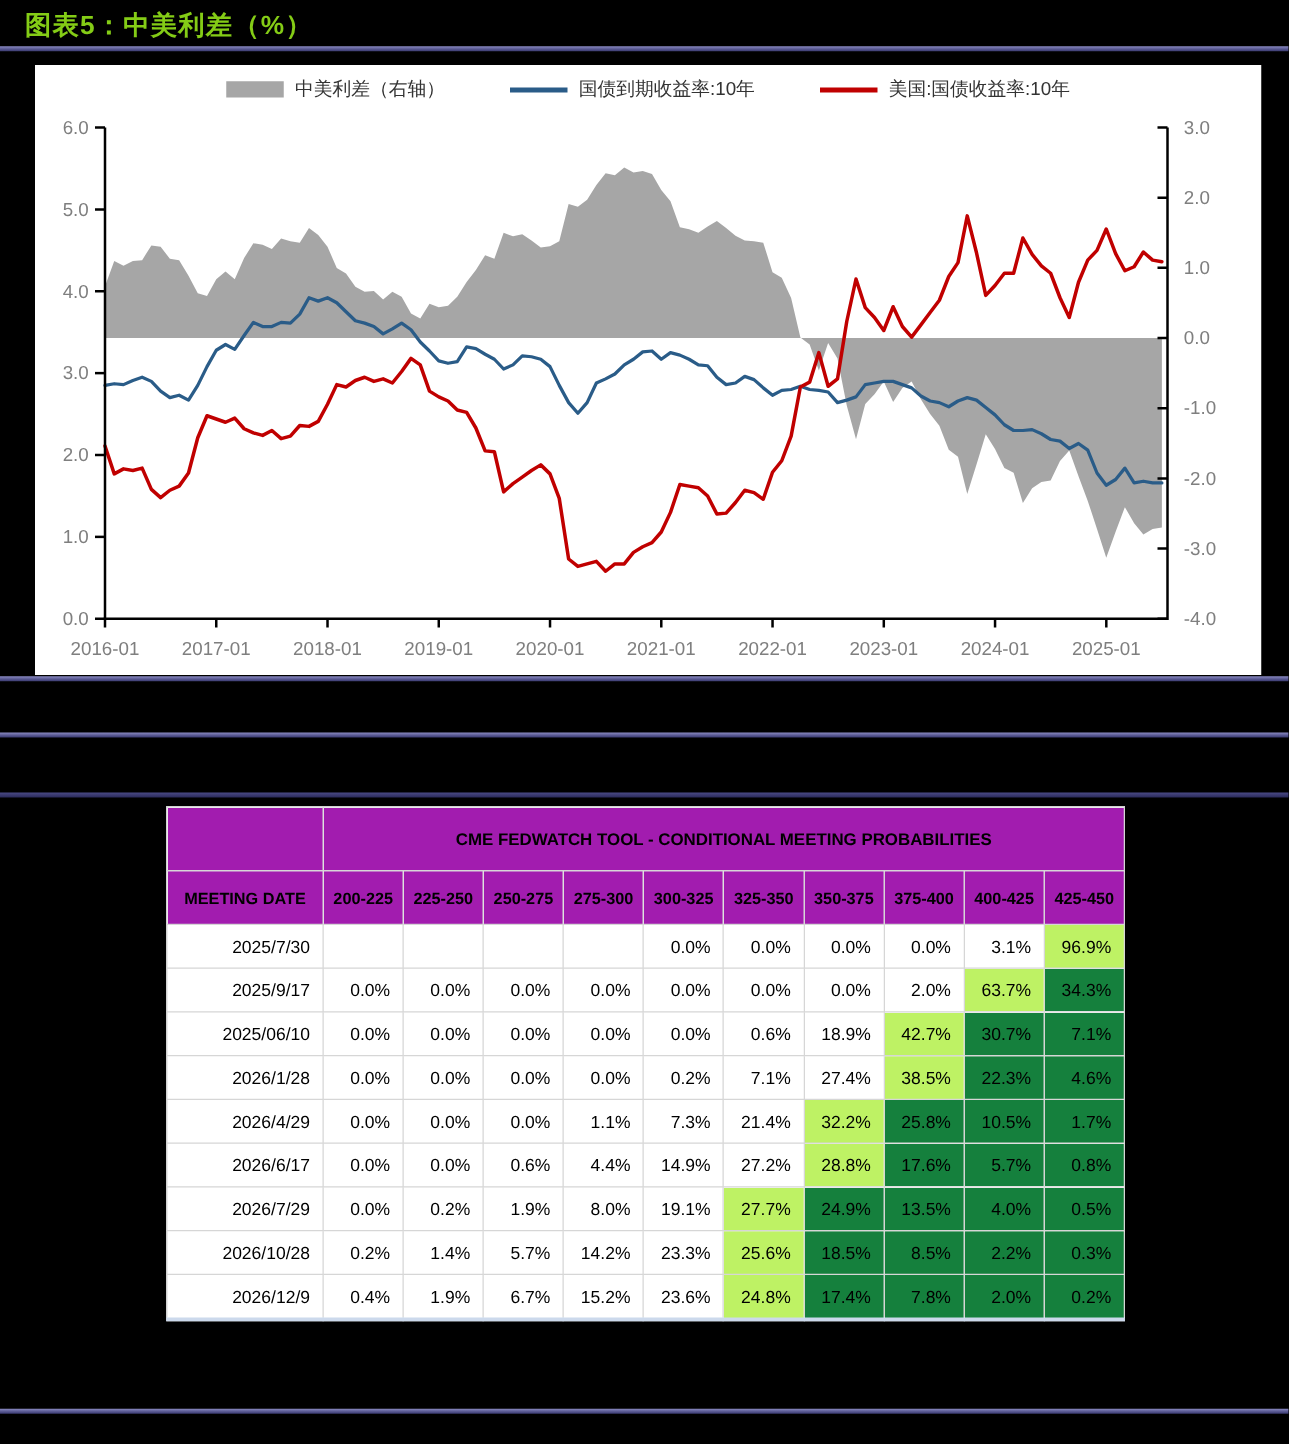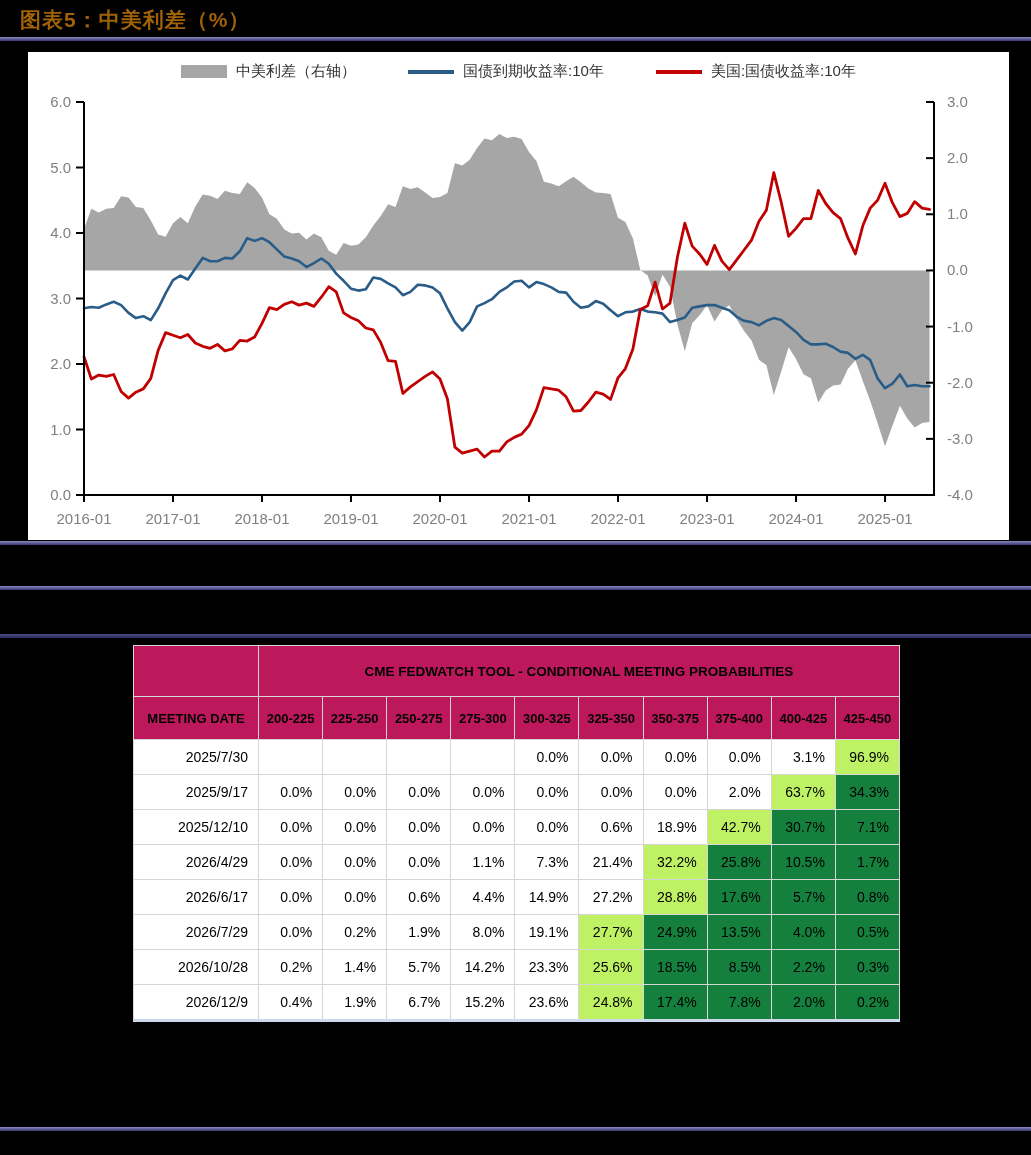--- a/index.html
+++ b/index.html
@@ -1,18 +1,18 @@
 <!DOCTYPE html>
 <html><head>
 <meta charset="utf-8">
 <style>
   html,body{margin:0;padding:0;background:#000;}
   .page{position:relative;width:1031px;height:1155px;background:#000;overflow:hidden;
         font-family:"Liberation Sans",sans-serif;}
-  .fig-title{position:absolute;left:20px;color:#a16207;font-weight:bold;font-size:21px;
+  .fig-title{position:absolute;left:20px;color:#84cc16;font-weight:bold;font-size:21px;
              letter-spacing:1px;white-space:nowrap;}
   #t5{top:6px;}
   #t6{top:596px;}
   .rule{position:absolute;left:0;width:1031px;height:4px;
         background:linear-gradient(180deg,#8a8ac2 0%,#56568f 60%,#3a3a70 100%);}
   #rule1{top:37px;}
   #rule2{top:541px;}
   #rule3{top:586px;}
   #rule4{top:634px;background:linear-gradient(180deg,#4a4a85 0%,#2a2a5a 100%);}
   #rule5{top:1127px;}
@@ -20,21 +20,21 @@
   .legend{position:absolute;top:10px;left:0;width:100%;display:flex;justify-content:center;
           gap:52px;align-items:center;font-size:15px;color:#333;z-index:2;white-space:nowrap;}
   .legend-item{display:flex;align-items:center;}
   .sw-area{width:46px;height:13px;display:inline-block;margin-right:9px;}
   .sw-line{width:46px;height:4px;display:inline-block;margin-right:9px;}
   #chart-svg{position:absolute;left:0;top:0;}
   #fedwatch{position:absolute;left:133px;top:645px;width:767px;border-collapse:collapse;
             background:#fff;color:#000;table-layout:fixed;font-size:14px;
             border-bottom:3px solid #ccd9ec;}
   #fedwatch th,#fedwatch td{border:1px solid #d6d6d6;overflow:hidden;white-space:nowrap;}
-  #fedwatch thead th{background:#be185d;font-weight:bold;text-align:center;font-size:13px;}
+  #fedwatch thead th{background:#a21caf;font-weight:bold;text-align:center;font-size:13px;}
   #fedwatch .h1 th{height:48px;font-size:13.5px;}
   #fedwatch .h2 th{height:40px;margin-left:32px;}
   #fedwatch tbody td{height:32px;text-align:right;padding-right:10px;background:#fff;}
   #fedwatch td.peak{background:#bef264;}
   #fedwatch td.tail{background:#15803d;}
 </style>
 </head>
 <body>
 
 <div class="page">
@@ -163,31 +163,44 @@
           <td>0.0%</td>
           <td>0.0%</td>
           <td>0.0%</td>
           <td>0.0%</td>
           <td>0.0%</td>
           <td>2.0%</td>
           <td class="peak">63.7%</td>
           <td class="tail">34.3%</td>
         </tr>
         <tr>
-          <td>2025/12/10</td>
+          <td>2025/06/10</td>
           <td>0.0%</td>
           <td>0.0%</td>
           <td>0.0%</td>
           <td>0.0%</td>
           <td>0.0%</td>
           <td>0.6%</td>
           <td>18.9%</td>
           <td class="peak">42.7%</td>
           <td class="tail">30.7%</td>
           <td class="tail">7.1%</td>
+        </tr>
+        <tr>
+          <td>2026/1/28</td>
+          <td>0.0%</td>
+          <td>0.0%</td>
+          <td>0.0%</td>
+          <td>0.0%</td>
+          <td>0.2%</td>
+          <td>7.1%</td>
+          <td>27.4%</td>
+          <td class="peak">38.5%</td>
+          <td class="tail">22.3%</td>
+          <td class="tail">4.6%</td>
         </tr>
         <tr>
           <td>2026/4/29</td>
           <td>0.0%</td>
           <td>0.0%</td>
           <td>0.0%</td>
           <td>1.1%</td>
           <td>7.3%</td>
           <td>21.4%</td>
           <td class="peak">32.2%</td>

